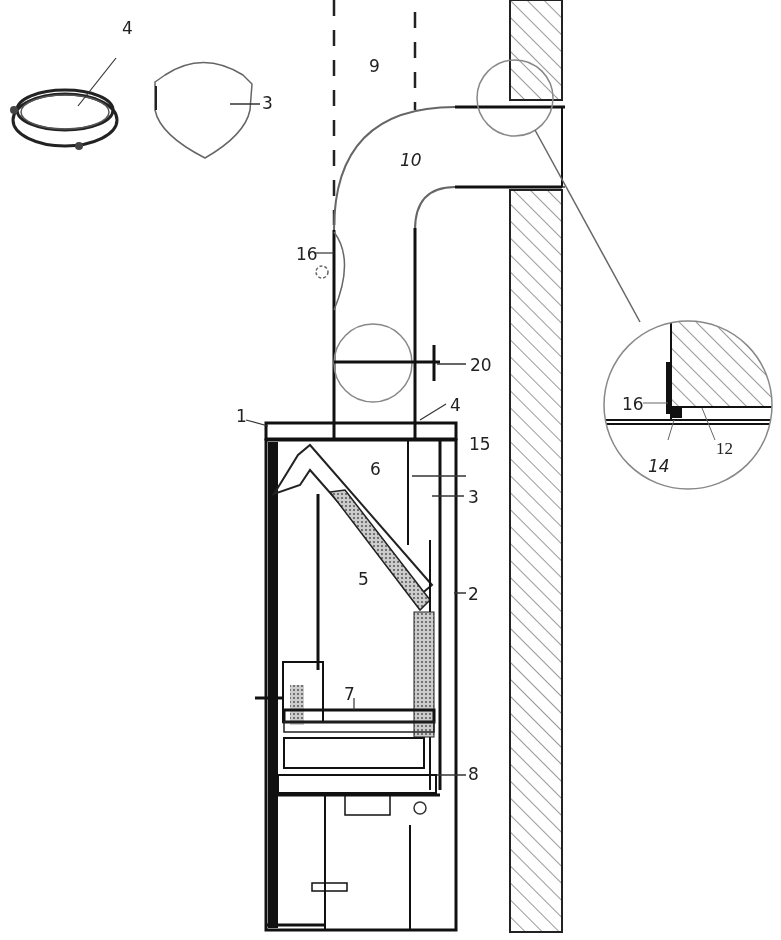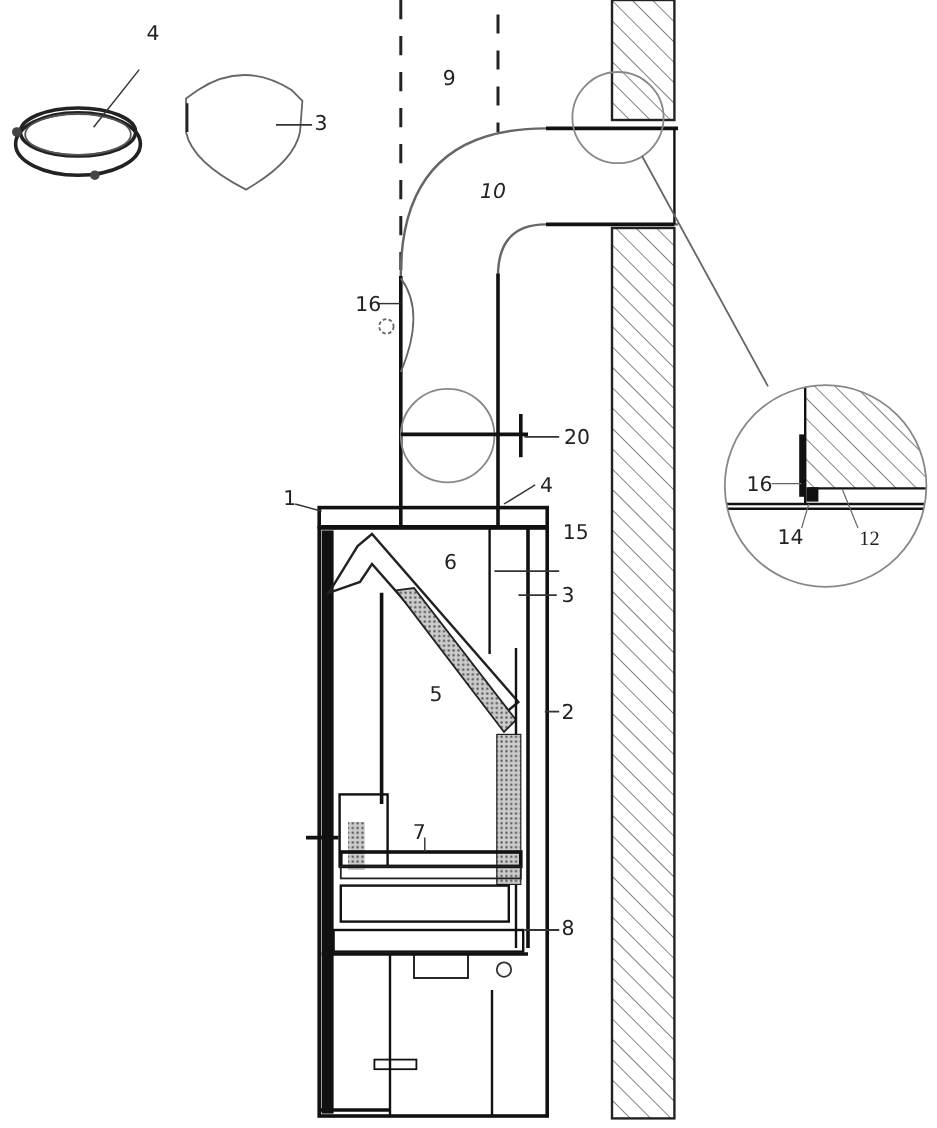--- a/index.html
+++ b/index.html
@@ -137,15 +137,15 @@
 <span class="lbl" style="left:236px;top:408px;">1</span>
 <span class="lbl" style="left:450px;top:397px;">4</span>
 <span class="lbl" style="left:370px;top:461px;">6</span>
 <span class="lbl" style="left:469px;top:436px;">15</span>
 <span class="lbl" style="left:468px;top:489px;">3</span>
 <span class="lbl" style="left:358px;top:571px;">5</span>
 <span class="lbl" style="left:468px;top:586px;">2</span>
 <span class="lbl" style="left:344px;top:686px;">7</span>
 <span class="lbl" style="left:468px;top:766px;">8</span>
 <span class="lbl" style="left:622px;top:396px;">16</span>
-<span class="lbl" style="left:648px;top:440px;">14</span>
+<span class="lbl" style="left:648px;top:458px;font-style:italic;">14</span>
 <span class="lbl" style="left:716px;top:440px;font-family:Liberation Serif, serif;">12</span>
 </div>
 
 </body></html>

